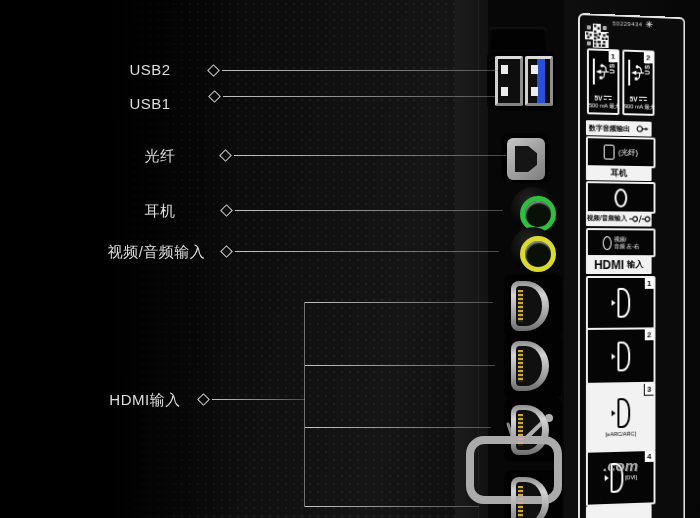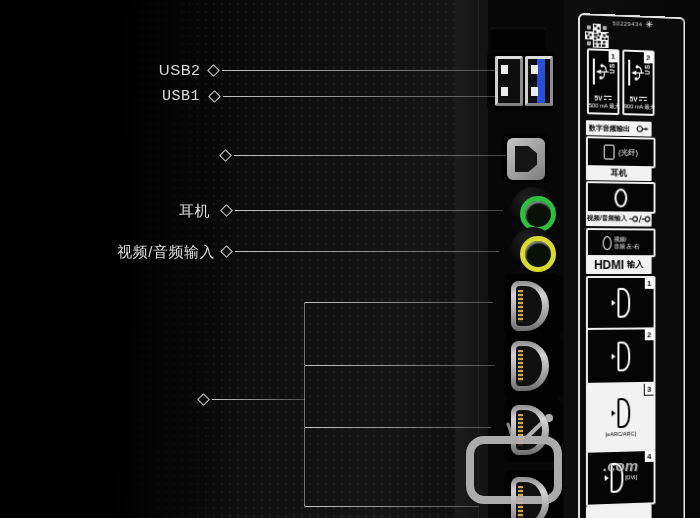--- a/index.html
+++ b/index.html
@@ -7,21 +7,21 @@
     background:linear-gradient(100deg,#000 8%,#0a0a0a 30%,#151515 58%,#0b0b0b 78%,#060606);
     font-family:"Liberation Sans","DejaVu Sans",sans-serif;}
   .abs{position:absolute;}
   
   .texture{left:90px;top:0;width:385px;height:518px;
     background-image:radial-gradient(rgba(255,255,255,.05) 1.2px,transparent 1.7px);
     background-size:8px 8px;}
   .shade-left{left:0;top:0;width:240px;height:518px;
     background:linear-gradient(90deg,#000 45%,rgba(0,0,0,0));}
   
-  .lbl{color:#dedede;font-size:15px;letter-spacing:.5px;white-space:nowrap;text-align:right;z-index:20;}
+  .lbl{color:#dedede;font-size:15px;letter-spacing:.5px;white-space:nowrap;text-align:center;z-index:20;}
   .line{height:1px;background:linear-gradient(90deg,rgba(225,225,225,.85),rgba(150,150,150,.45));z-index:20;}
   .vline{width:1px;background:rgba(195,195,195,.55);z-index:20;}
   .dia{width:7px;height:7px;border:1px solid #cfcfcf;transform:rotate(45deg);z-index:20;}
   
   .tv-face{left:455px;top:0;width:112px;height:518px;
     background:linear-gradient(90deg,#1c1c1c,#101010 35%,#0a0a0a);}
   .tv-edge-hi{left:478px;top:0;width:1px;height:518px;background:rgba(255,255,255,.05);}
   .ports-col{left:488px;top:0;width:76px;height:518px;background:#070707;}
   .tv-right{left:564px;top:0;width:136px;height:518px;
     background:linear-gradient(90deg,#0e0e0e,#0a0a0a 60%,#050505);}
@@ -104,35 +104,37 @@
   <div class="abs tv-face"></div>
   <div class="abs tv-edge-hi"></div>
   <div class="abs ports-col"></div>
   <div class="abs tv-right"></div>
   <div class="abs vent"></div>
 
   <div class="abs lbl" style="left:100px;top:61px;width:100px;">USB2</div>
   <div class="abs dia" style="left:209px;top:66px;"></div>
   <div class="abs line" style="left:222px;top:70px;width:276px;"></div>
 
-  <div class="abs lbl" style="left:100px;top:88px;width:100px;font-family:Liberation Mono, monospace;">USB1</div>
+  <div class="abs lbl" style="left:100px;top:95px;width:100px;">USB1</div>
   <div class="abs dia" style="left:210px;top:92px;"></div>
   <div class="abs line" style="left:223px;top:96px;width:272px;"></div>
 
+  <div class="abs lbl" style="left:110px;top:147px;width:100px;">光纤</div>
   <div class="abs dia" style="left:221px;top:151px;"></div>
   <div class="abs line" style="left:234px;top:155px;width:272px;"></div>
 
   <div class="abs lbl" style="left:110px;top:202px;width:100px;">耳机</div>
   <div class="abs dia" style="left:222px;top:206px;"></div>
   <div class="abs line" style="left:235px;top:210px;width:268px;"></div>
 
   <div class="abs lbl" style="left:98px;top:243px;width:117px;">视频/音频输入</div>
   <div class="abs dia" style="left:222px;top:247px;"></div>
   <div class="abs line" style="left:235px;top:251px;width:264px;"></div>
 
+  <div class="abs lbl" style="left:95px;top:391px;width:100px;">HDMI输入</div>
   <div class="abs dia" style="left:199px;top:395px;"></div>
   <div class="abs line" style="left:212px;top:399px;width:93px;"></div>
   <div class="abs vline" style="left:304px;top:302px;height:205px;"></div>
   <div class="abs line" style="left:305px;top:302px;width:188px;"></div>
   <div class="abs line" style="left:305px;top:365px;width:190px;"></div>
   <div class="abs line" style="left:305px;top:427px;width:186px;"></div>
   <div class="abs line" style="left:305px;top:506px;width:174px;"></div>
 
   <div class="abs recess" style="left:487px;top:50px;width:70px;height:62px;">
     <div class="usb-slot abs" style="left:8px;top:6px;">

